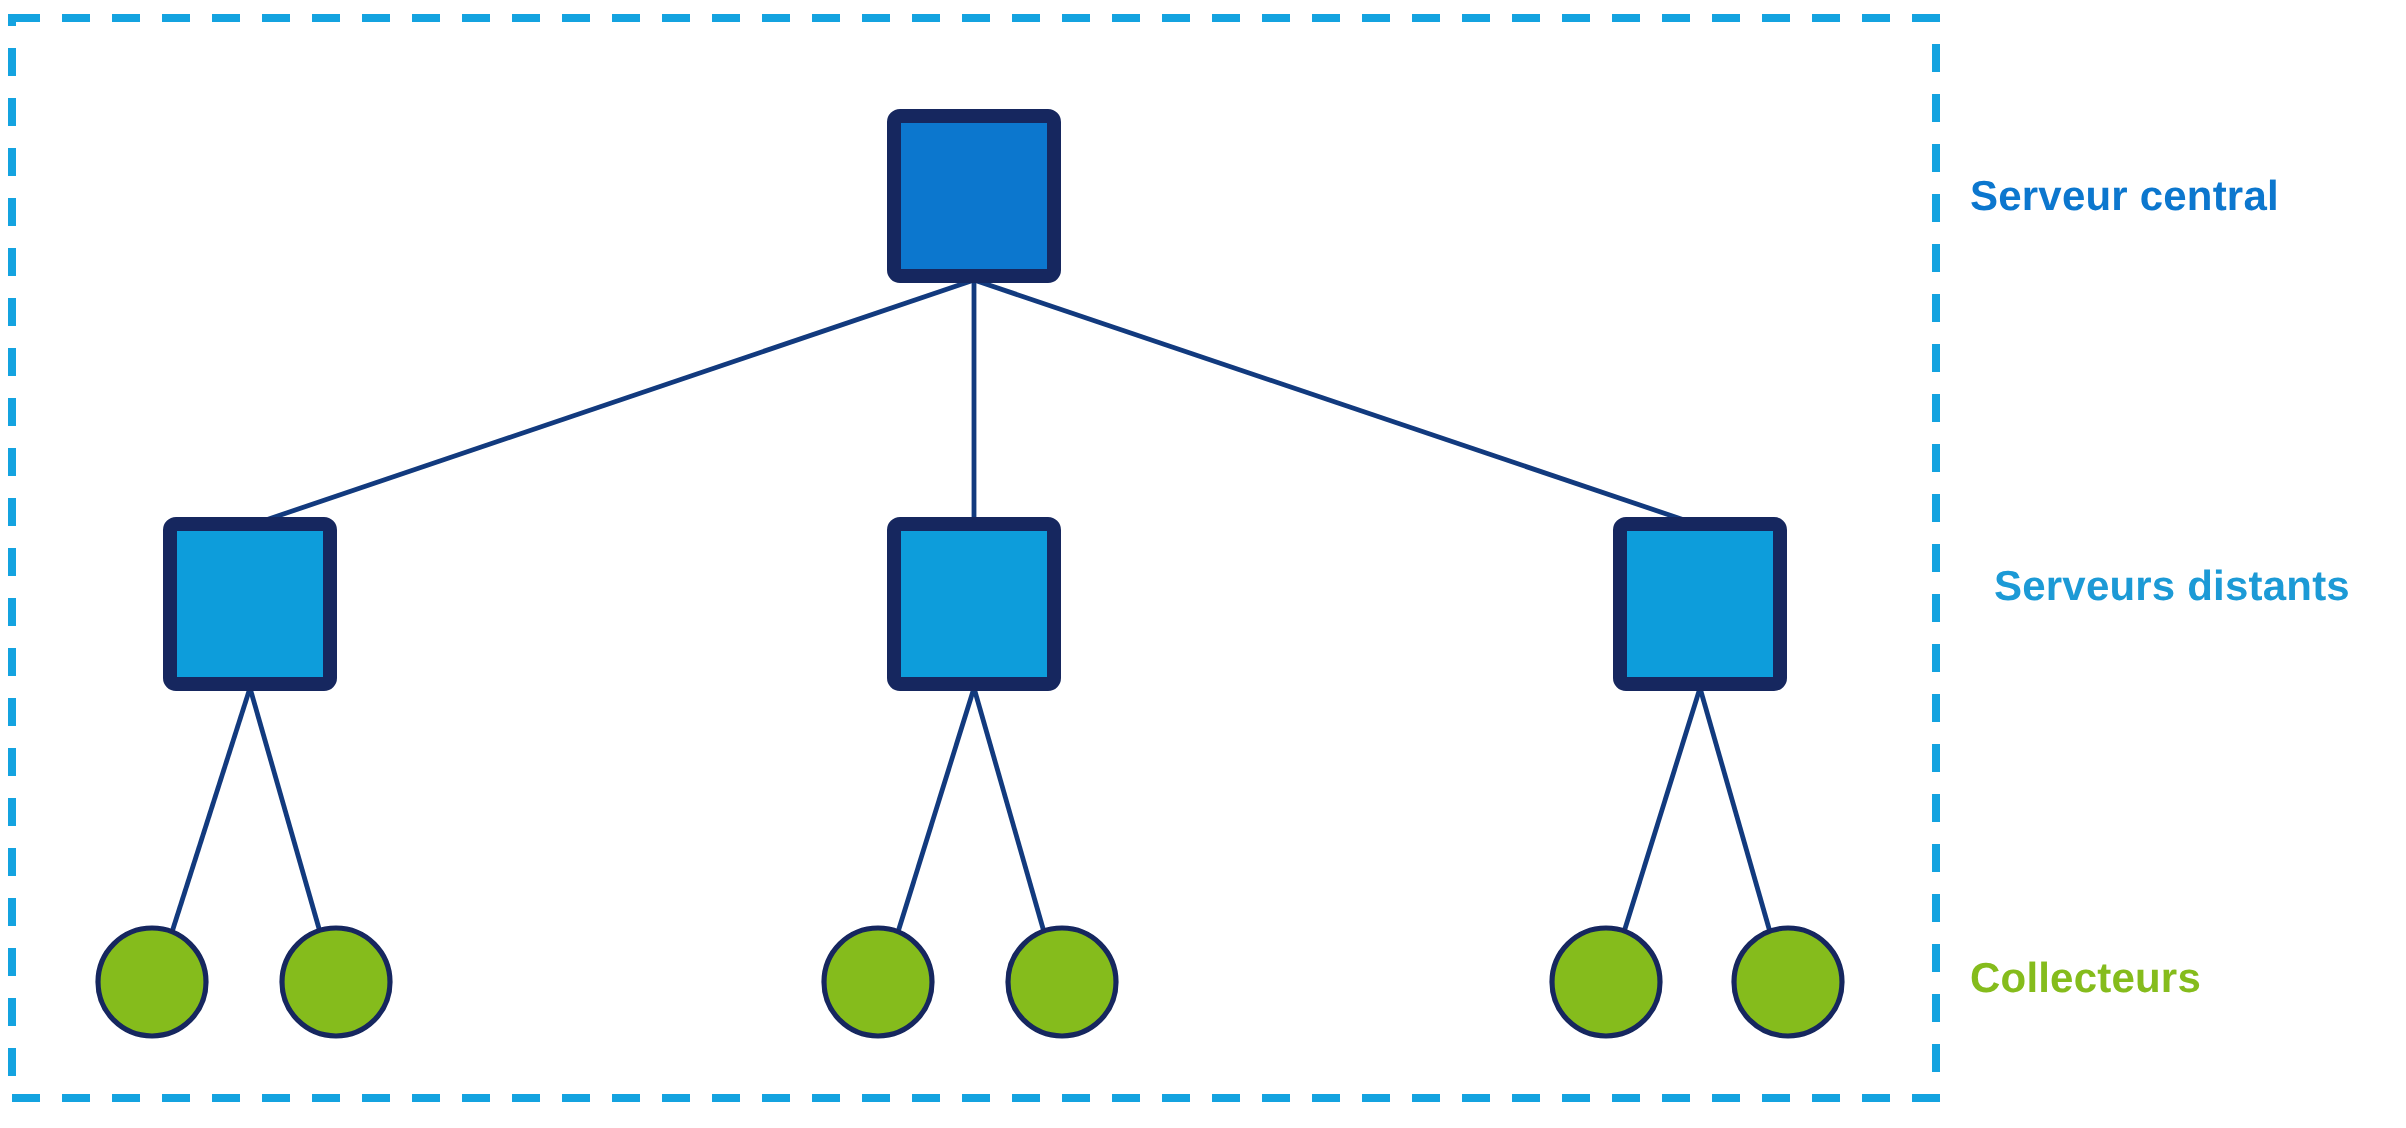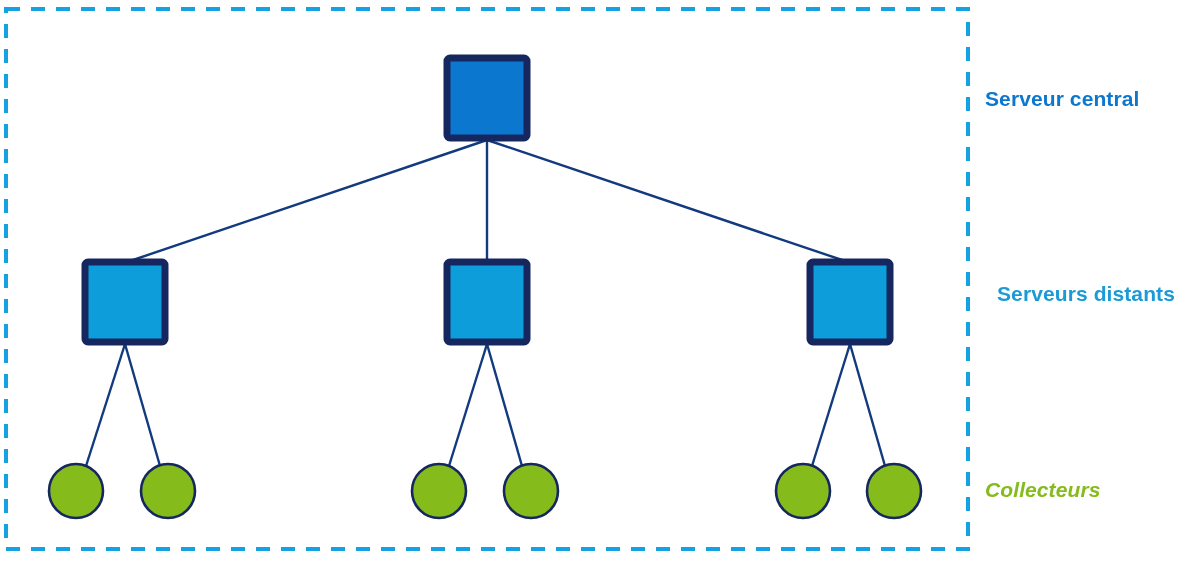--- a/index.html
+++ b/index.html
@@ -41,21 +41,20 @@
   #label-serveurs-distants {
     left: 985px;
     top: 283px;
     color: #1C9AD6;
     margin-left: 12px;
   }
   #label-collecteurs {
     left: 985px;
     top: 479px;
     color: #85BC1C;
-    font-style: italic;
   }
 </style>
 </head>
 <body>
 
 <div id="diagram-root">
 
   <svg id="diagram-svg" viewBox="0 0 1203 564" xmlns="http://www.w3.org/2000/svg">
 
     <rect id="frame-rect" x="6" y="9" width="962" height="540" fill="none" stroke="#14A3E0" stroke-width="4" stroke-dasharray="14 11" stroke-linecap="butt"></rect>

